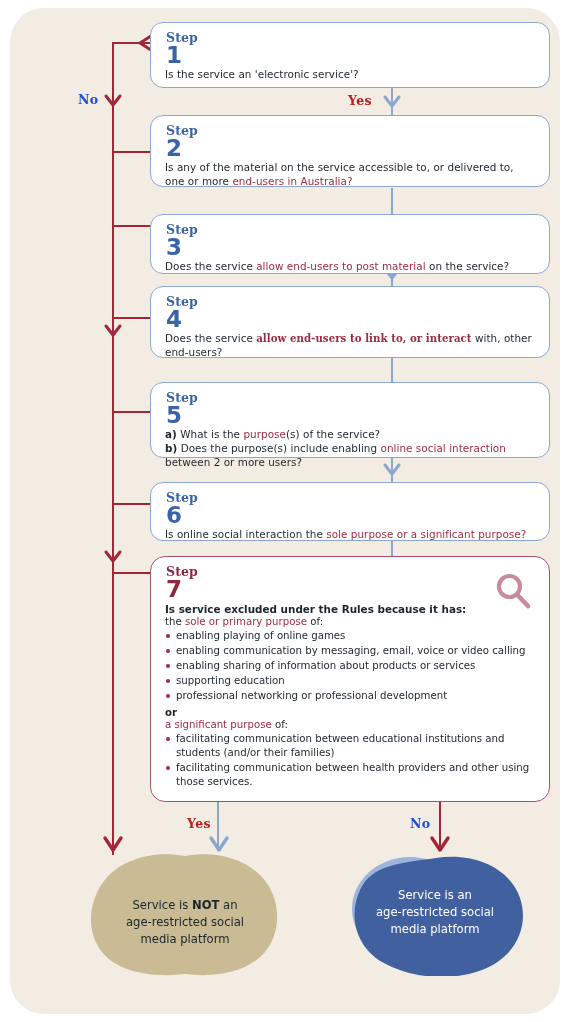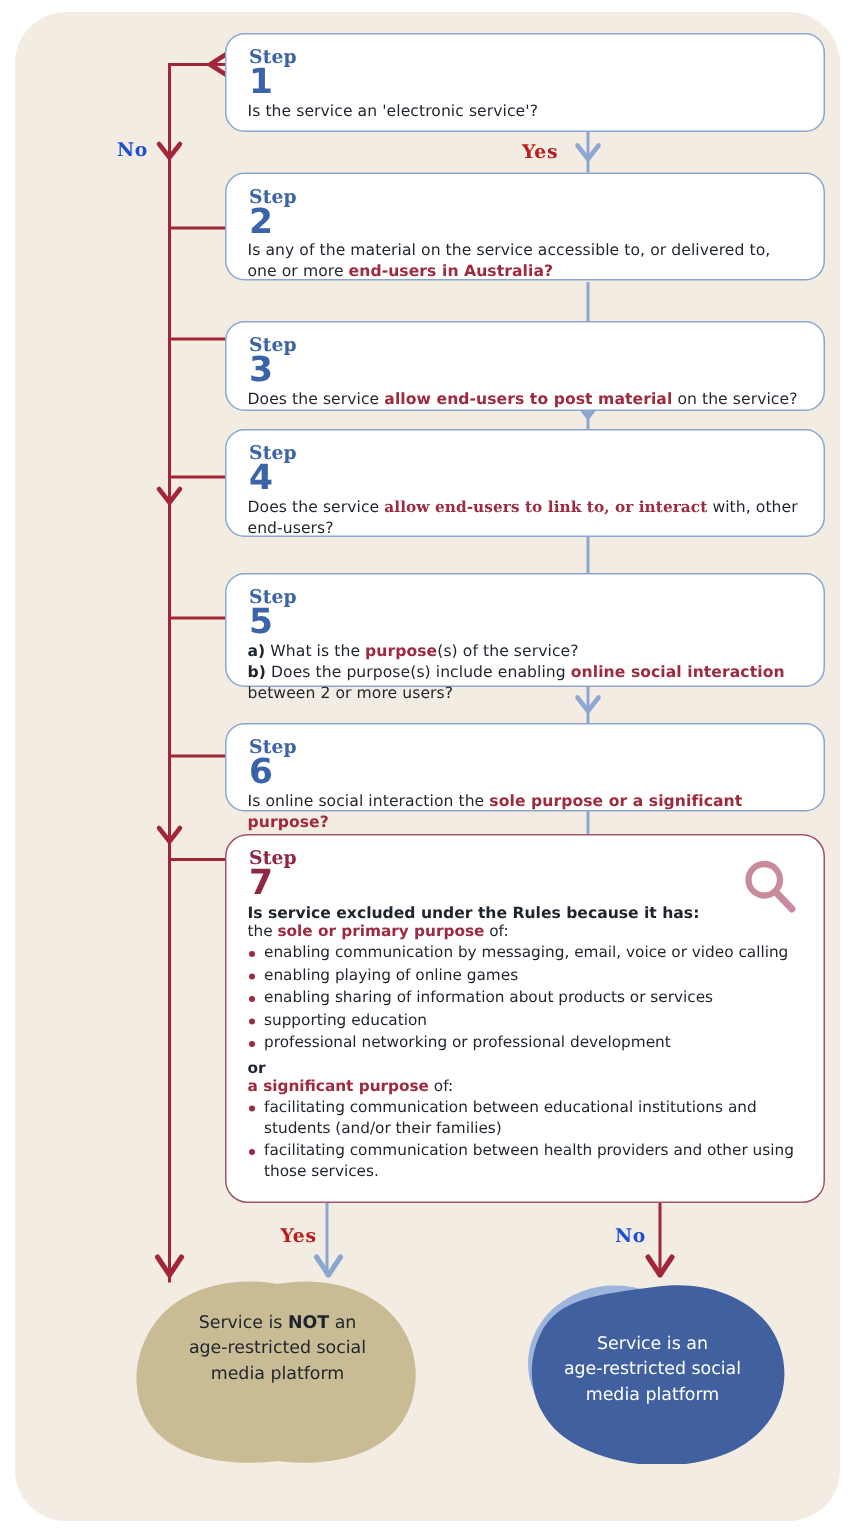--- a/index.html
+++ b/index.html
@@ -30,21 +30,21 @@
   .steplabel .num{
     font-family:"DejaVu Sans","Liberation Sans",sans-serif;
     font-weight:bold;font-size:23px;line-height:.85;margin-left:1px;
   }
   .box.maroon .steplabel{color:#8e2740;}
 
   .qtext{
     font-size:10.4px;color:#1d242c;line-height:1.32;margin-top:3px;
     letter-spacing:.05px;
   }
-  .hl{color:#9e2a3f;font-weight:bold;}
+  .hl{color:#9e2a3f;font-weight:normal;}
   .hl-serif{color:#9e2a3f;font-weight:bold;
     font-family:"DejaVu Serif","Liberation Serif",serif;font-size:10.2px;}
   .bold{font-weight:bold;}
 
   
   .s7head{font-size:10.4px;font-weight:bold;color:#1d242c;margin-top:4px;}
   .s7sub{font-size:10.2px;color:#1d242c;margin-top:1px;}
   .s7or{font-size:10.2px;font-weight:bold;color:#1d242c;margin-top:5px;}
   .s7list{list-style:none;margin:2px 0 0 0;padding:0;}
   .s7list li{
@@ -226,43 +226,43 @@
       <div class="box-inner" style="padding:9px 13px 9px 14px;">
         <div class="steplabel">
           <span>Step</span>
             <span class="num">7</span>
         </div>
         <div class="s7head">Is service excluded under the Rules because it has:</div>
         <div class="s7sub">
           <span>the </span><span class="hl">sole or primary purpose</span><span> of:</span>
         </div>
         <ul class="s7list">
+          <li>enabling playing of online games</li>
           <li>enabling communication by messaging, email, voice or video calling</li>
-          <li>enabling playing of online games</li>
           <li>enabling sharing of information about products or services</li>
           <li>supporting education</li>
           <li>professional networking or professional development</li>
         </ul>
         <div class="s7or">or</div>
         <div class="s7sub">
           <span class="hl">a significant purpose</span><span>  of:</span>
         </div>
         <ul class="s7list">
           <li>facilitating communication between educational institutions and students (and/or their families)</li>
           <li>facilitating communication between health providers and other using those services.</li>
         </ul>
       </div>
     </div>
 
     <div class="blobwrap" style="left:80px;top:846px;width:190px;height:122px;">
       <svg width="190" height="122" viewBox="0 0 190 122">
         <path d="M95 2 C128 -4 160 6 176 28 C192 50 190 80 175 98 C158 118 126 124 95 120
                  C62 124 28 118 12 98 C-4 78 -2 48 14 27 C30 6 62 -4 95 2 Z" fill="#c9bc94"></path>
       </svg>
-      <div class="blobtext" style="top:19px;">
+      <div class="blobtext" style="top:43px;">
         <span>Service is </span><span class="bold">NOT</span><span> an</span><br>
         <span>age-restricted social</span><br>
         <span>media platform</span>
       </div>
     </div>
 
     <div class="blobwrap" style="left:330px;top:846px;width:190px;height:122px;">
       <svg width="190" height="122" viewBox="0 0 190 122">
         <ellipse cx="70" cy="55" rx="58" ry="52" fill="#9db5dc"></ellipse>
         <path d="M96 4 C134 -2 170 14 180 44 C190 74 174 104 142 116 C110 128 70 124 42 108

